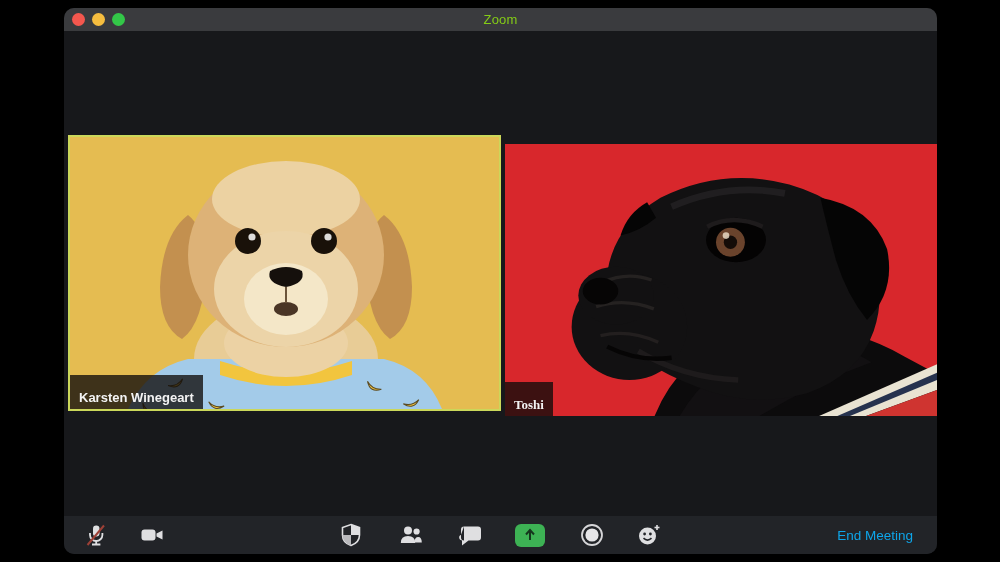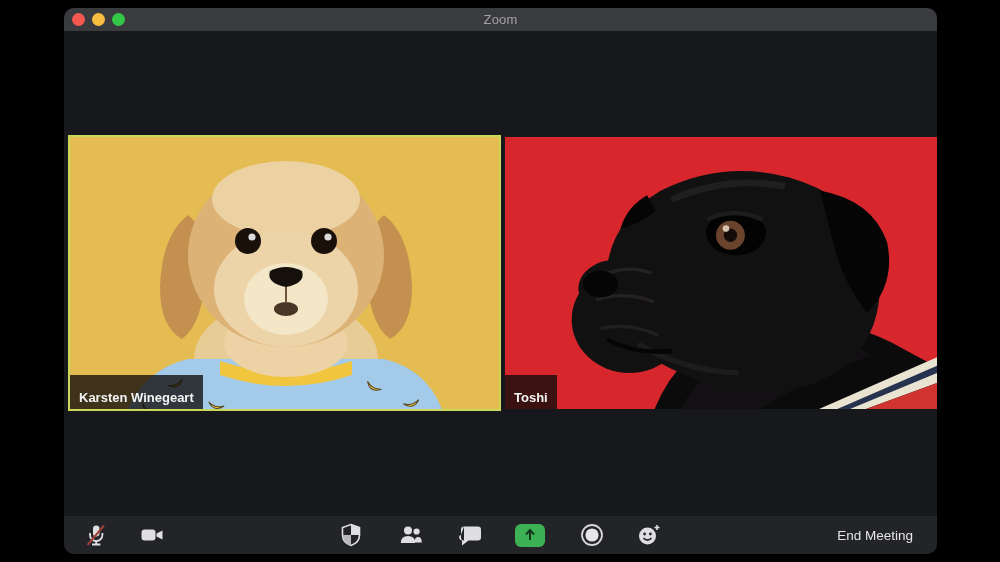--- a/index.html
+++ b/index.html
@@ -3,42 +3,42 @@
 <meta charset="utf-8">
 <style>
   html,body{margin:0;padding:0;background:#000;}
   .stage{position:relative;width:1000px;height:562px;background:#000;overflow:hidden;
          font-family:"Liberation Sans",sans-serif;}
   .window{position:absolute;left:64px;top:8px;width:873px;height:546px;
           background:#17181b;border-radius:10px;overflow:hidden;}
   
   .titlebar{position:absolute;left:0;top:0;right:0;height:23px;background:#3a3b3e;
             display:flex;align-items:center;justify-content:center;}
-  .title{color:#a3a3a3;font-size:13px;letter-spacing:.2px;}
+  .title{color:#84cc16;font-size:13px;letter-spacing:.2px;}
   .lights{position:absolute;left:8px;top:0;height:23px;display:flex;align-items:center;gap:7px;}
   .light{width:13px;height:13px;border-radius:50%;}
   
   .tile{position:absolute;overflow:hidden;background:#000;}
   .tile-left{left:4px;top:127px;width:429px;height:272px;border:2px solid #cbd75a;}
-  .tile-right{left:441px;top:129px;width:472px;height:272px;}
+  .tile-right{left:441px;top:136px;width:472px;height:272px;font-family:Liberation Serif, serif;}
   .tile svg.photo{position:absolute;left:0;top:0;width:100%;height:100%;display:block;}
   .name-label{position:absolute;left:0;bottom:0;background:rgba(16,12,10,.78);
               color:#f3f3f3;font-size:13px;font-weight:700;padding:16px 9px 5px 9px;
               line-height:1;white-space:nowrap;}
   
   .toolbar{position:absolute;left:0;right:0;bottom:0;height:38px;background:#222428;}
   .tb-btn{position:absolute;top:50%;transform:translate(-50%,-50%);width:32px;height:32px;
           display:flex;align-items:center;justify-content:center;background:transparent;
           border:none;padding:0;cursor:pointer;}
   .tb-btn svg{display:block;}
   .share-pill{width:30px;height:23px;border-radius:6px;background:#3db254;
               display:flex;align-items:center;justify-content:center;}
   .end-btn{position:absolute;right:18px;top:50%;transform:translateY(-50%);
            background:transparent;border:none;font-family:"Liberation Sans",sans-serif;
-           font-size:13.5px;font-weight:500;color:#e5e5e5;cursor:pointer;padding:4px 6px;}
+           font-size:13.5px;font-weight:500;color:#0ea5e9;cursor:pointer;padding:4px 6px;}
 </style>
 </head>
 <body>
 
 <div class="stage">
   <div class="window">
 
     <div class="titlebar">
       <div class="lights">
         <span class="light" style="background:#f4574e"></span>

